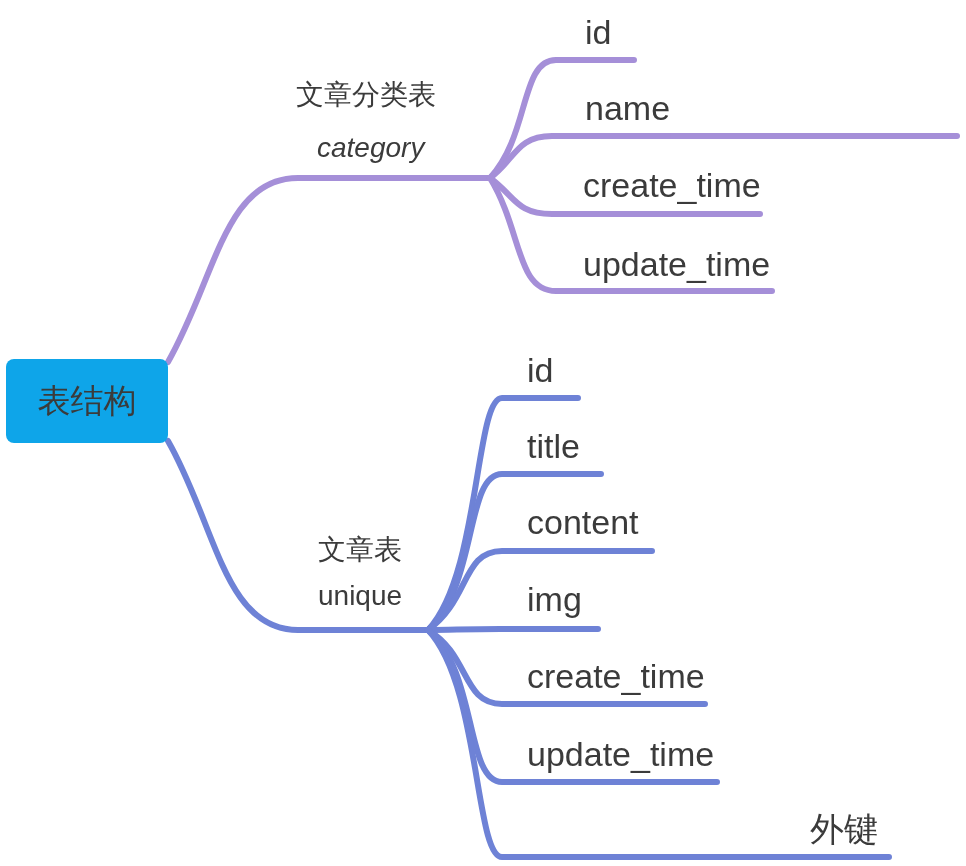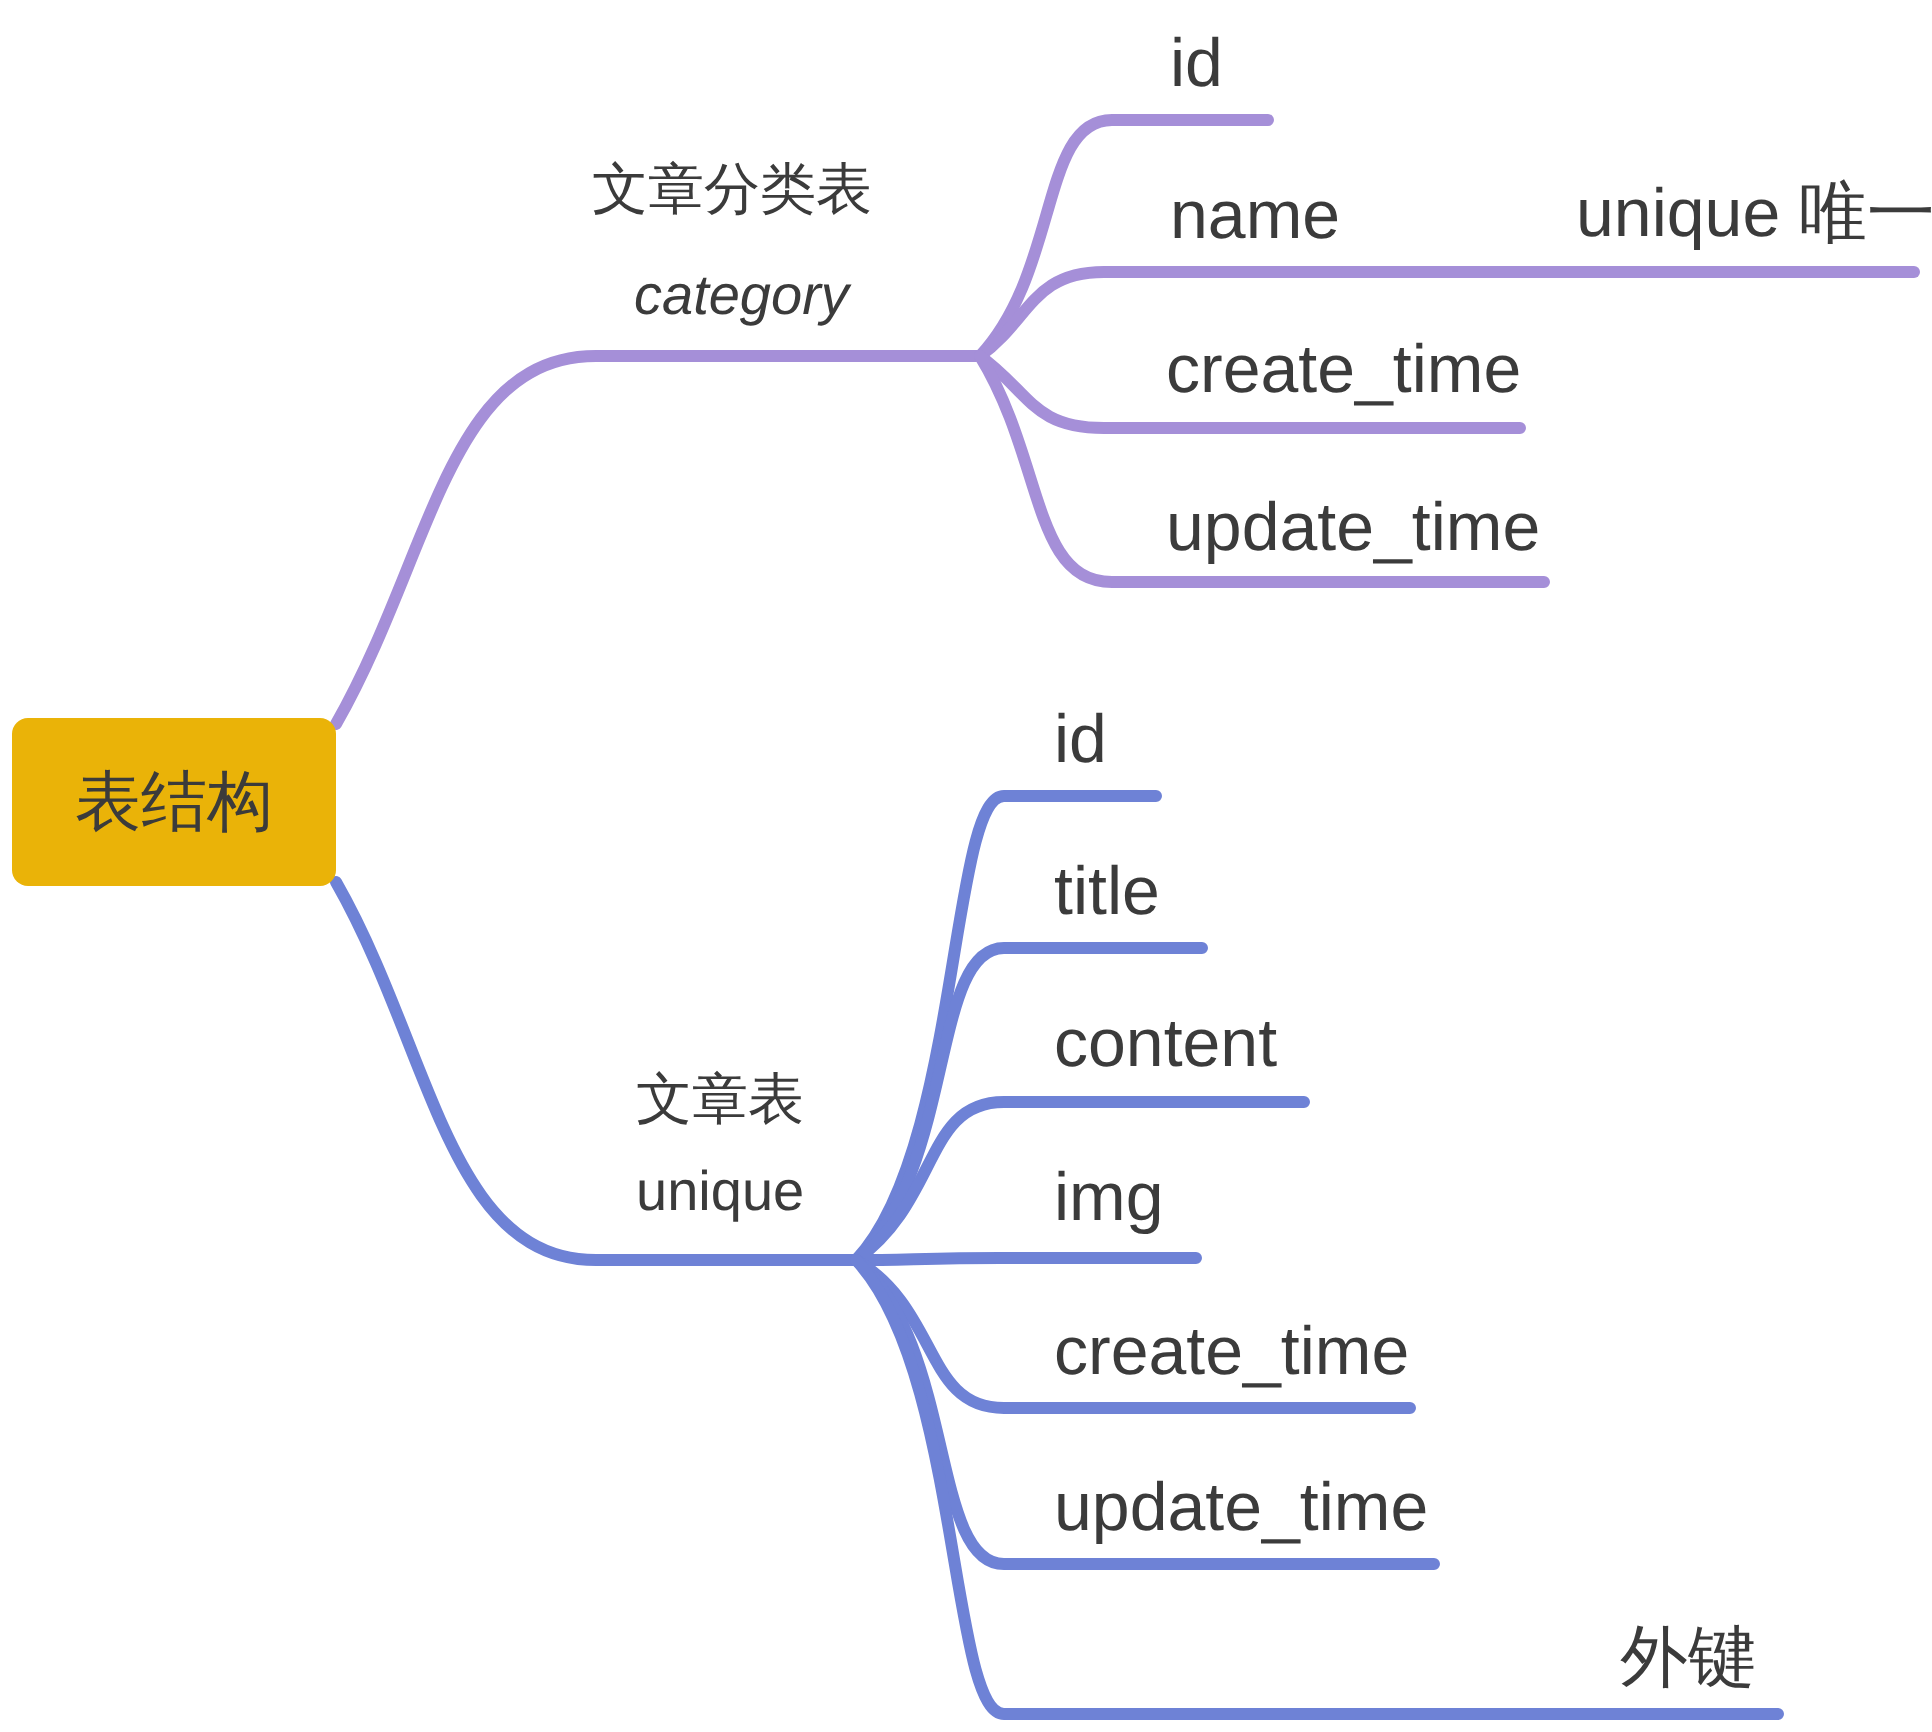--- a/index.html
+++ b/index.html
@@ -8,21 +8,21 @@
     background:#ffffff;
     font-family:"Liberation Sans","DejaVu Sans",sans-serif;
     color:#3b3b3b;
   }
   .branch-svg { position:absolute; left:0; top:0; width:966px; height:866px; }
   .branch-svg path { fill:none; stroke-width:6; stroke-linecap:round; stroke-linejoin:round; }
   .cat-line  { stroke:#a58fd8; }
   .art-line  { stroke:#6e82d6; }
   .root-node {
     position:absolute; left:6px; top:359px; width:162px; height:84px;
-    background:#eab308; border-radius:8px;
+    background:#0ea5e9; border-radius:8px;
     display:flex; align-items:center; justify-content:center;
     font-size:33px; color:#3b3b3b; cursor:default;
   }
   .lbl { position:absolute; font-size:34px; line-height:1.1; white-space:nowrap; cursor:default; }
   .topic { font-size:28px; }
   
   .cat-cn     { left:296px; top:80px;  }
   .cat-en     { left:317px; top:133px;font-style:italic; }
   .cat-id     { left:585px; top:14px;  }
   .cat-name   { left:585px; top:90px;  }
@@ -67,21 +67,20 @@
 
   <div class="root-node">
     <span>表结构</span>
   </div>
 
   <div class="lbl topic cat-cn">文章分类表</div>
   <div class="lbl topic cat-en">category</div>
 
   <div class="lbl cat-id">id</div>
   <div class="lbl cat-name">name</div>
-  <div class="lbl cat-unique">unique 唯一</div>
   <div class="lbl cat-create">create_time</div>
   <div class="lbl cat-update">update_time</div>
 
   <div class="lbl topic art-cn">文章表</div>
   <div class="lbl topic art-en">unique</div>
 
   <div class="lbl art-id">id</div>
   <div class="lbl art-title">title</div>
   <div class="lbl art-content">content</div>
   <div class="lbl art-img">img</div>

